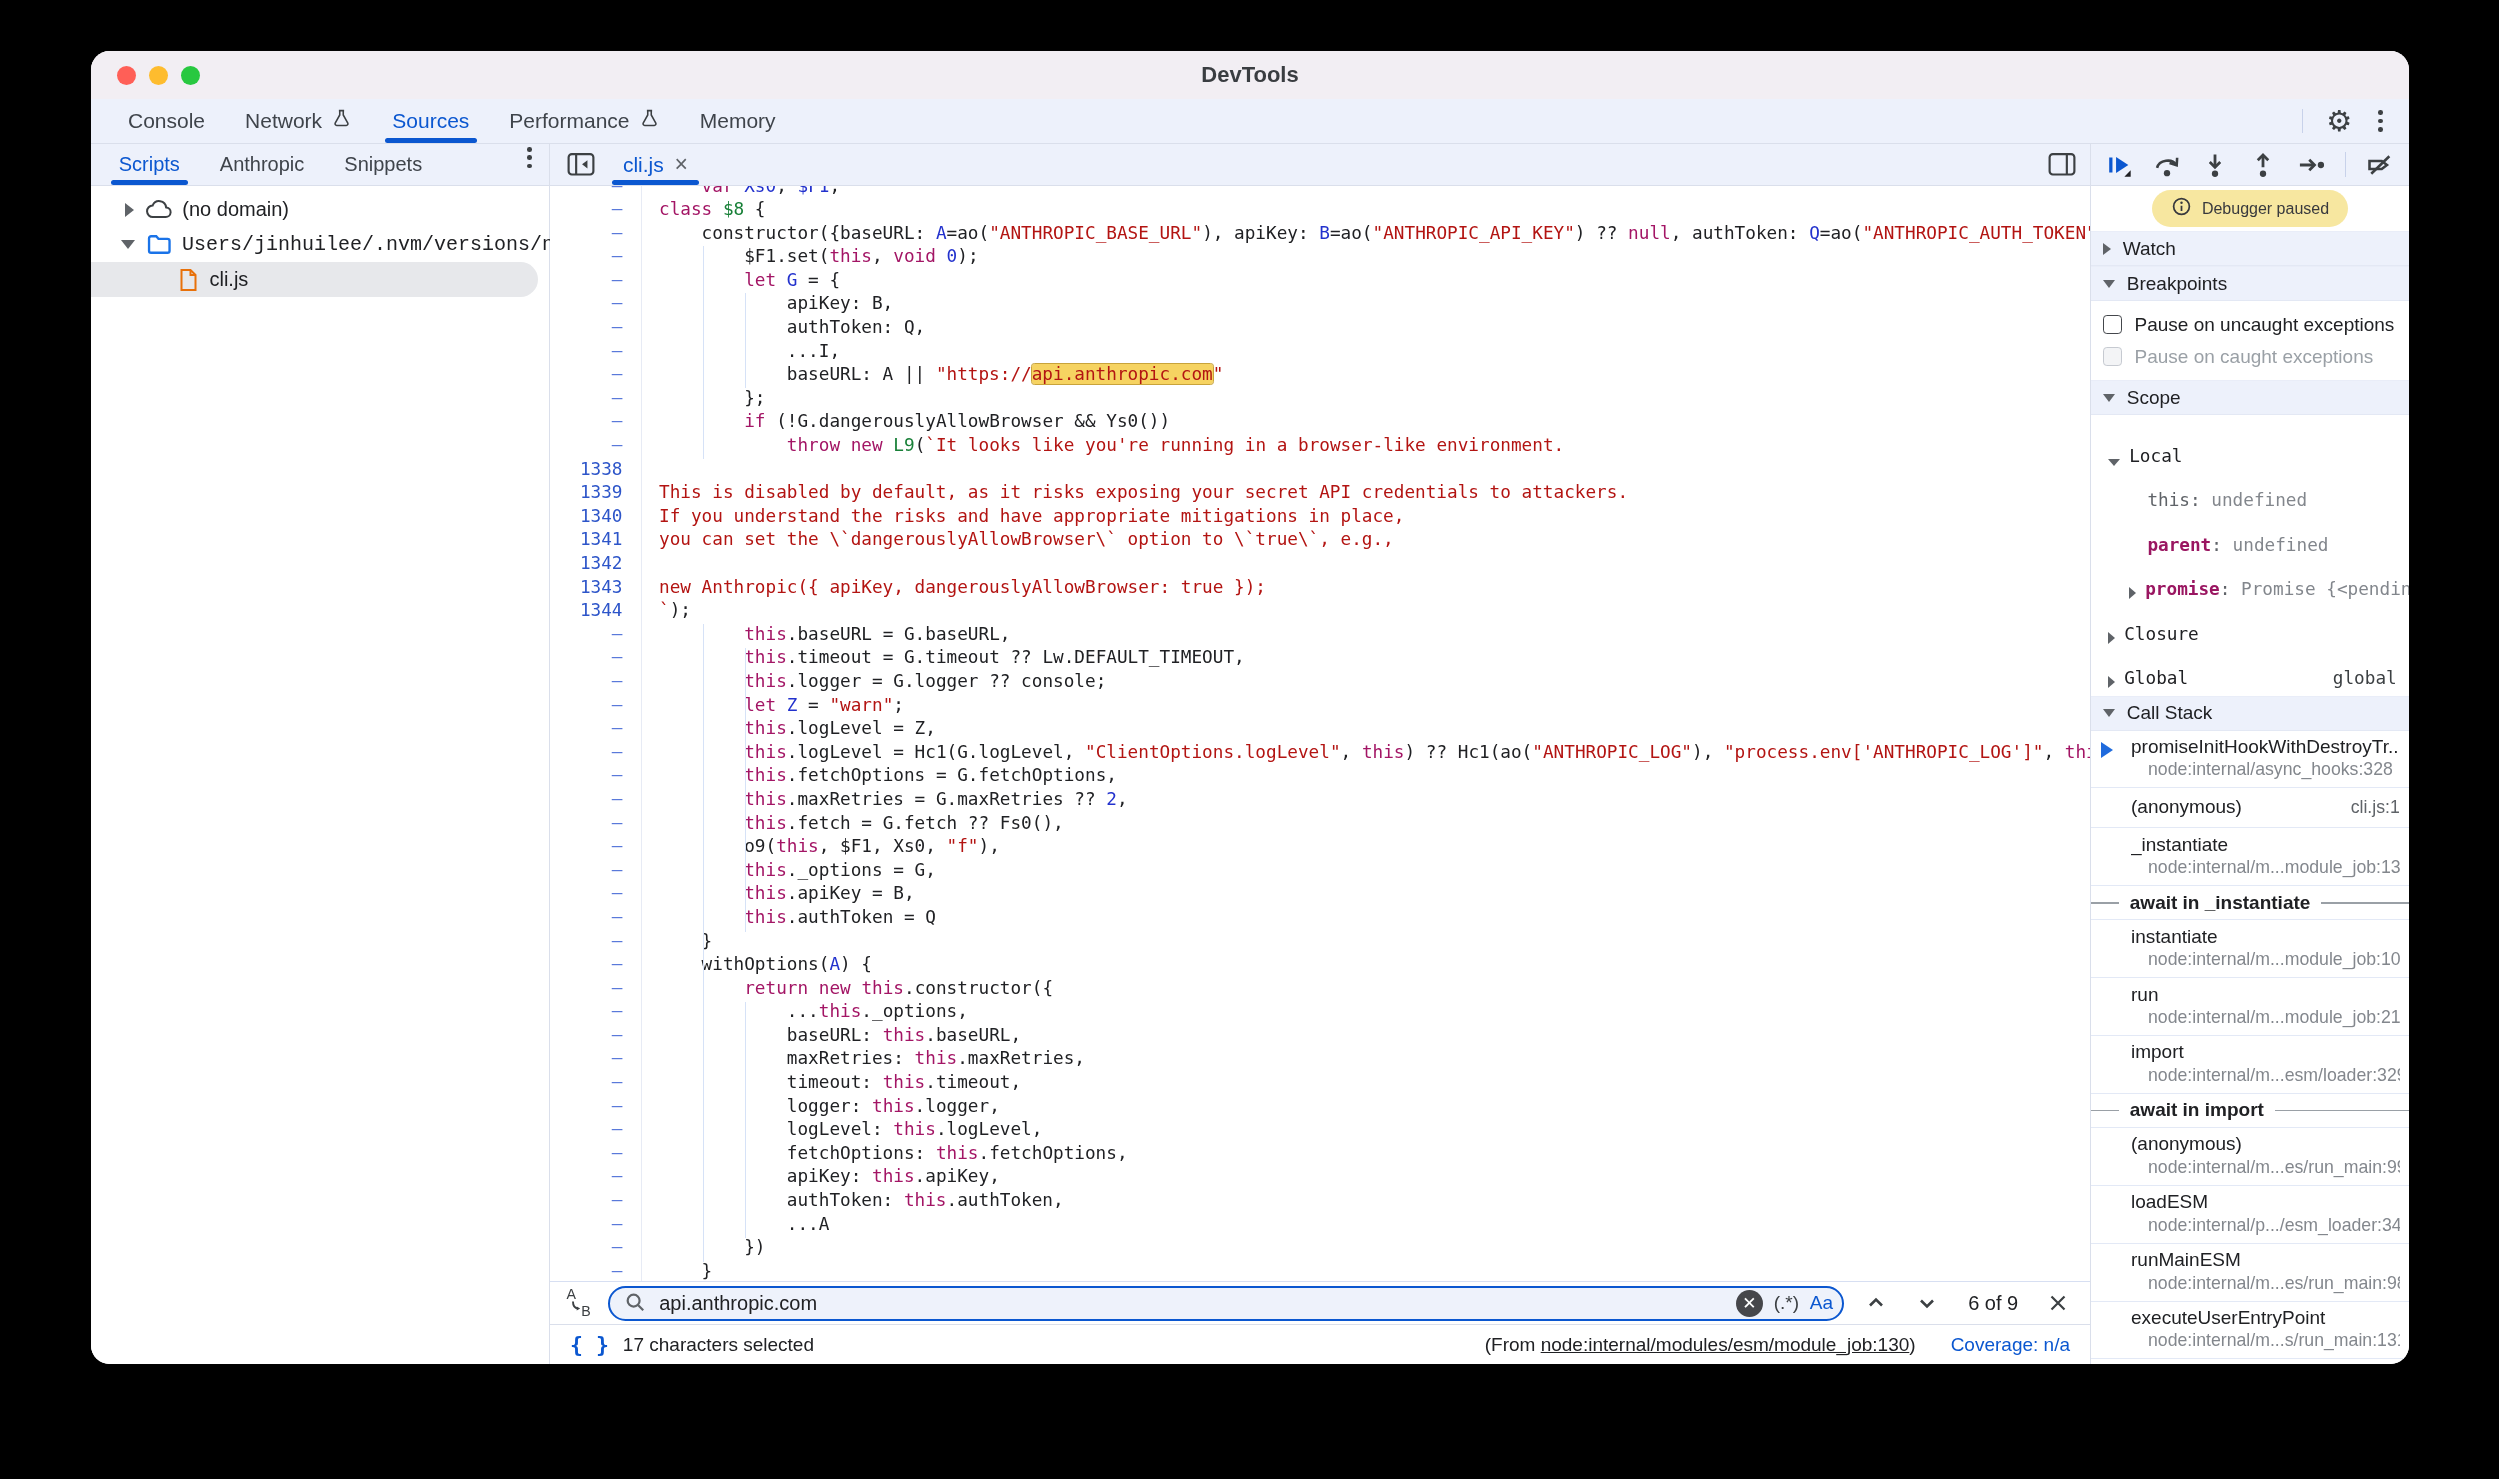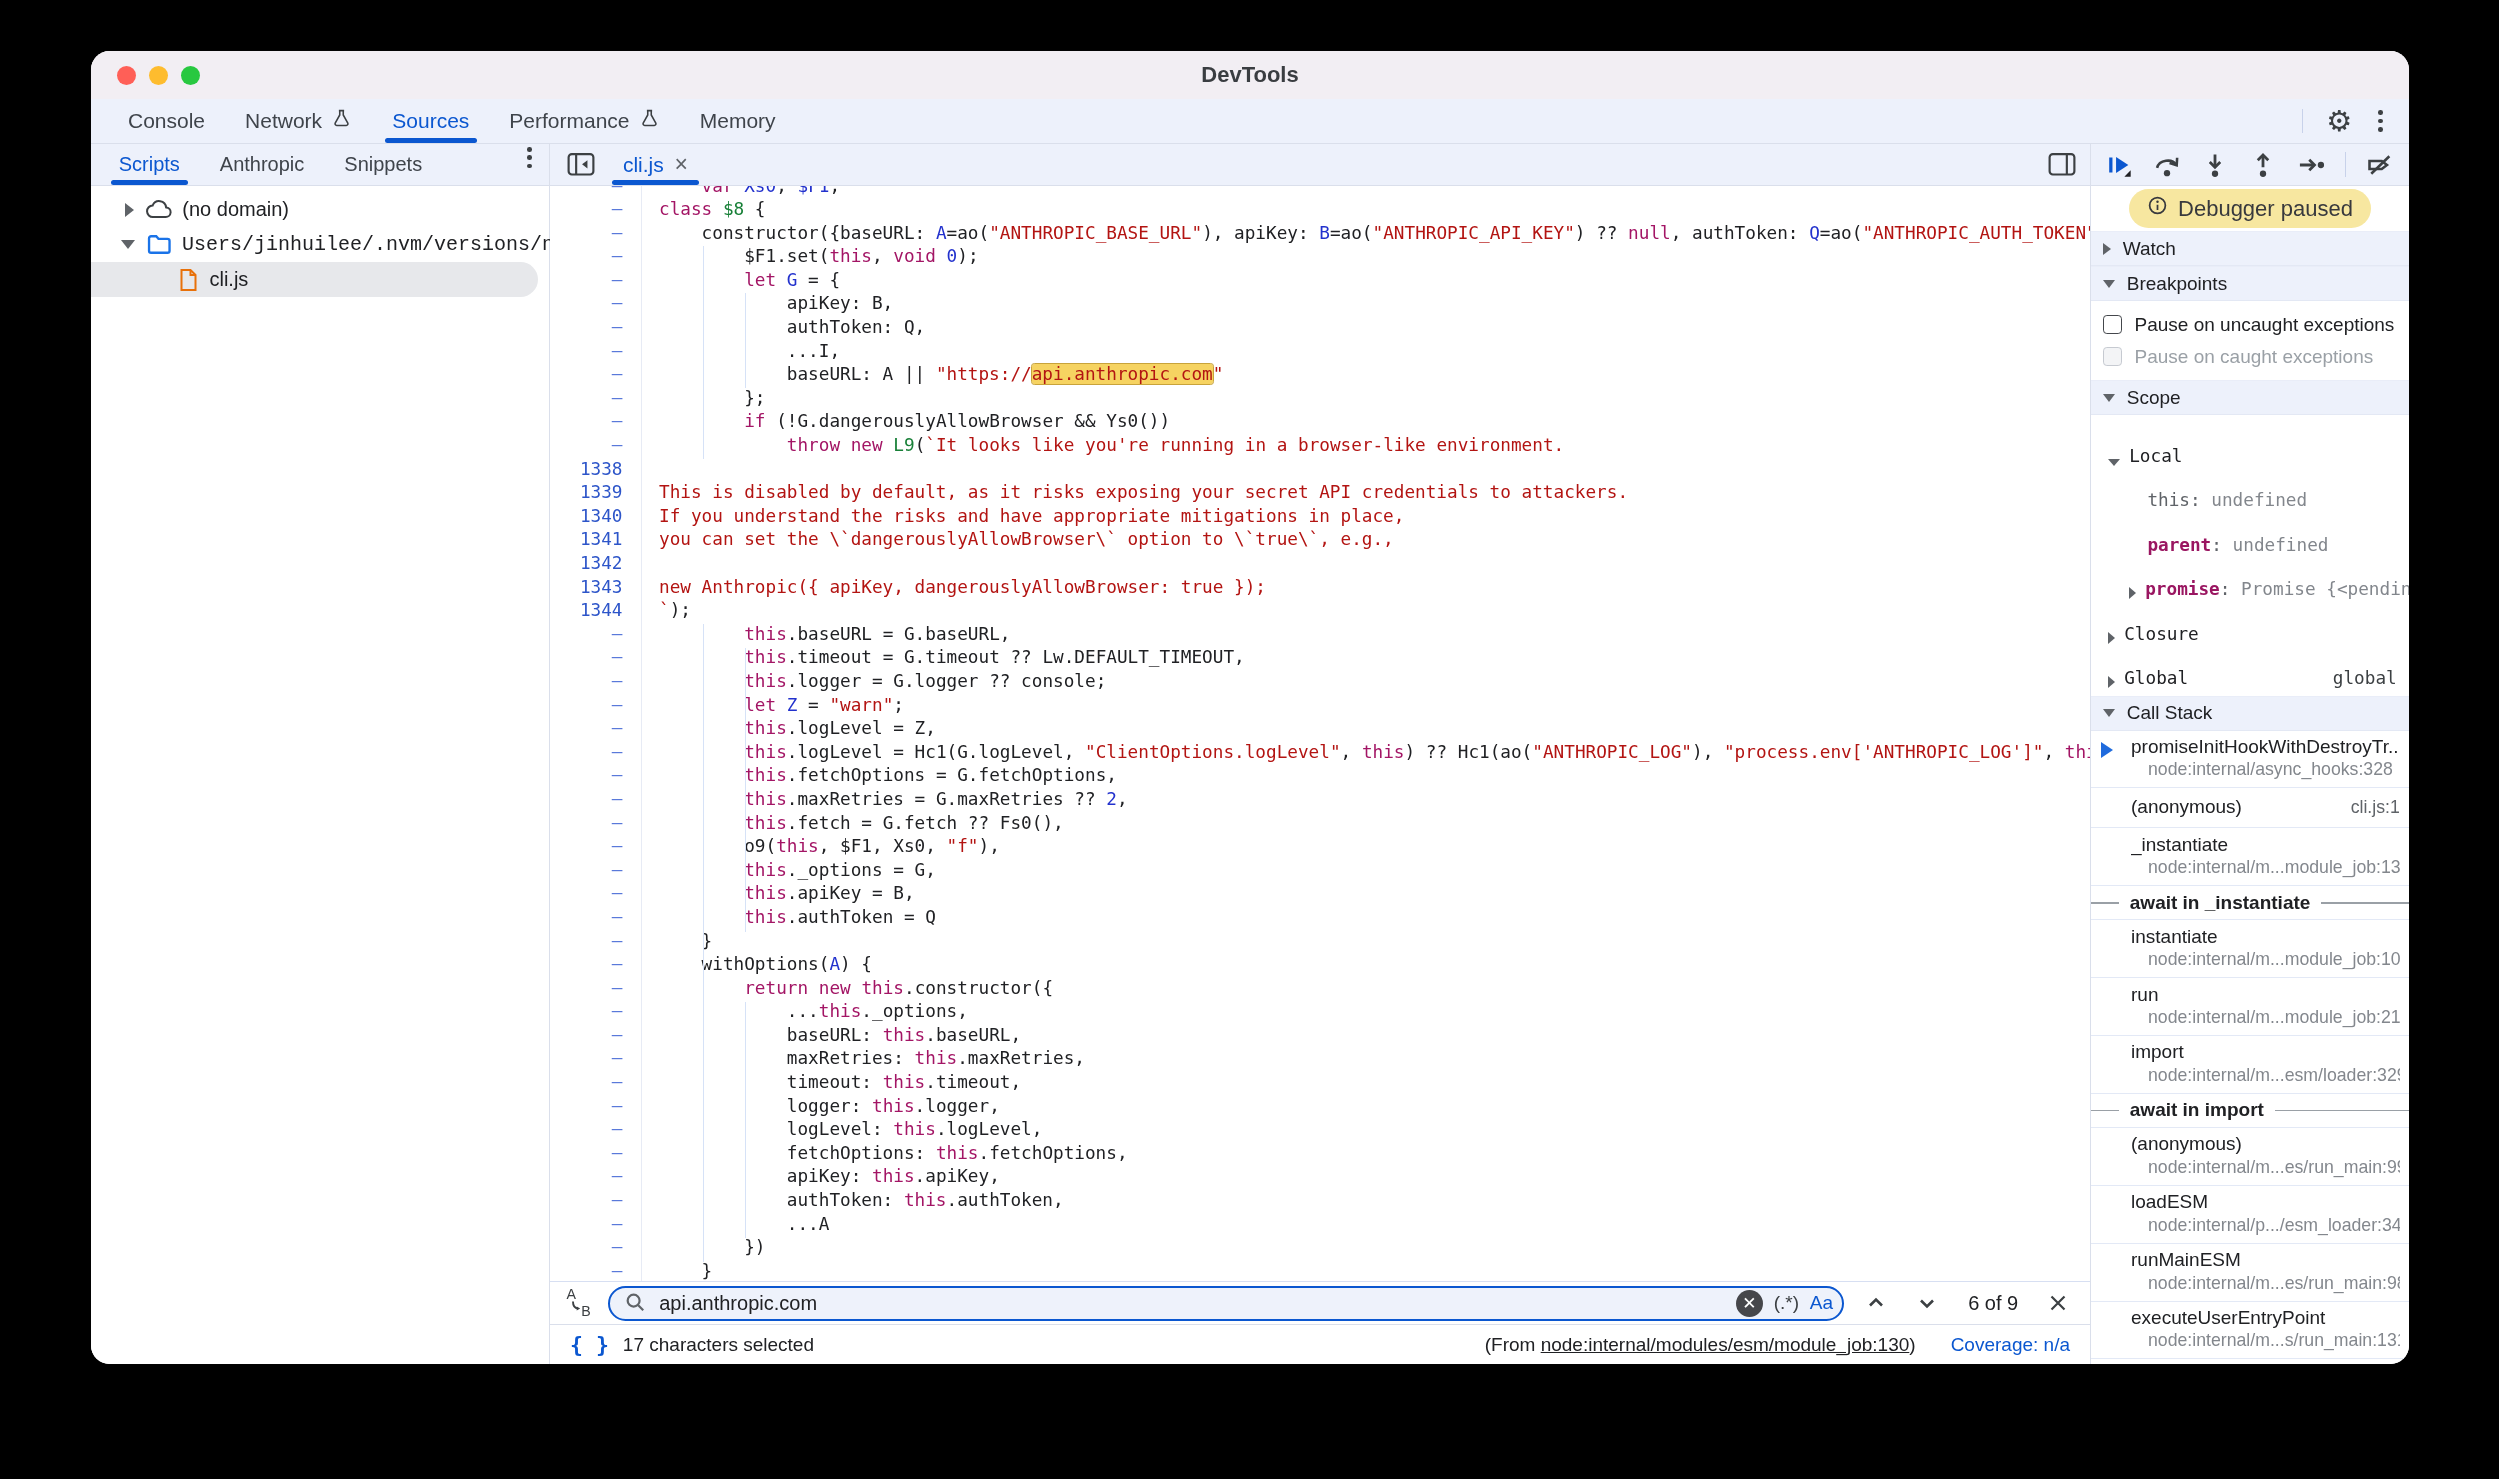--- a/index.html
+++ b/index.html
@@ -75,21 +75,21 @@
   .statusbar{height:40px;border-top:0.8px solid var(--hair);display:flex;align-items:center;padding:0 20px;gap:14px;font-size:19px;color:var(--text);flex:none;background:#fff;}
   .braces{color:var(--blue);font-weight:bold;font-size:21.5px;font-family:"DejaVu Sans Mono",monospace;}
   .sright{margin-left:auto;display:flex;gap:35px;align-items:center;}
   .fromlink{text-decoration:underline;}
   .coverage{color:var(--blue);}
   
   .rpanel{width:319px;flex:none;border-left:0.8px solid var(--hair);display:flex;flex-direction:column;background:#fff;overflow:hidden;}
   .controls{height:42px;background:var(--panel);border-bottom:0.8px solid var(--hair);display:flex;align-items:center;gap:20px;padding:0 14px;flex:none;}
   .ctrl{display:flex;align-items:center;}
   .pausedrow{height:45px;display:flex;align-items:center;justify-content:center;flex:none;}
-  .pausedpill{background:#f7e7a0;border-radius:21.5px;padding:6.2px 18.5px;display:flex;align-items:center;gap:10px;font-size:22px;color:#38393d;}
+  .pausedpill{background:#f7e7a0;border-radius:21.5px;padding:6.2px 18.5px;display:flex;align-items:center;gap:10px;font-size:16px;color:#38393d;}
   .sechdr{height:35px;background:var(--panel);display:flex;align-items:center;gap:11.5px;padding:0 12.3px;font-size:19px;color:var(--text);border-top:0.8px solid #e9edf8;border-bottom:0.8px solid #e3e8f4;flex:none;}
   .sechdr .caret{margin-right:0;}
   .sechdr .caret.right{border-width:6.2px 0 6.2px 8.5px;}
   .sechdr .caret.down{border-width:8.5px 6.2px 0 6.2px;}
   .bpbody{padding:7.7px 0 7.7px;flex:none;}
   .bprow{display:flex;align-items:center;gap:13px;height:32px;padding:0 11.5px;font-size:19px;color:var(--text);}
   .cb{width:19px;height:19px;border:1.9px solid #44474c;border-radius:3.8px;flex:none;background:#fff;}
   .bprow.disabled{color:#9aa0a6;}
   .bprow.disabled .cb{border-color:#c6cad1;background:#f3f4f6;}
   .scopebody{padding:6.2px 0 7.7px;font-family:"DejaVu Sans Mono",monospace;font-size:17.7px;flex:none;}

